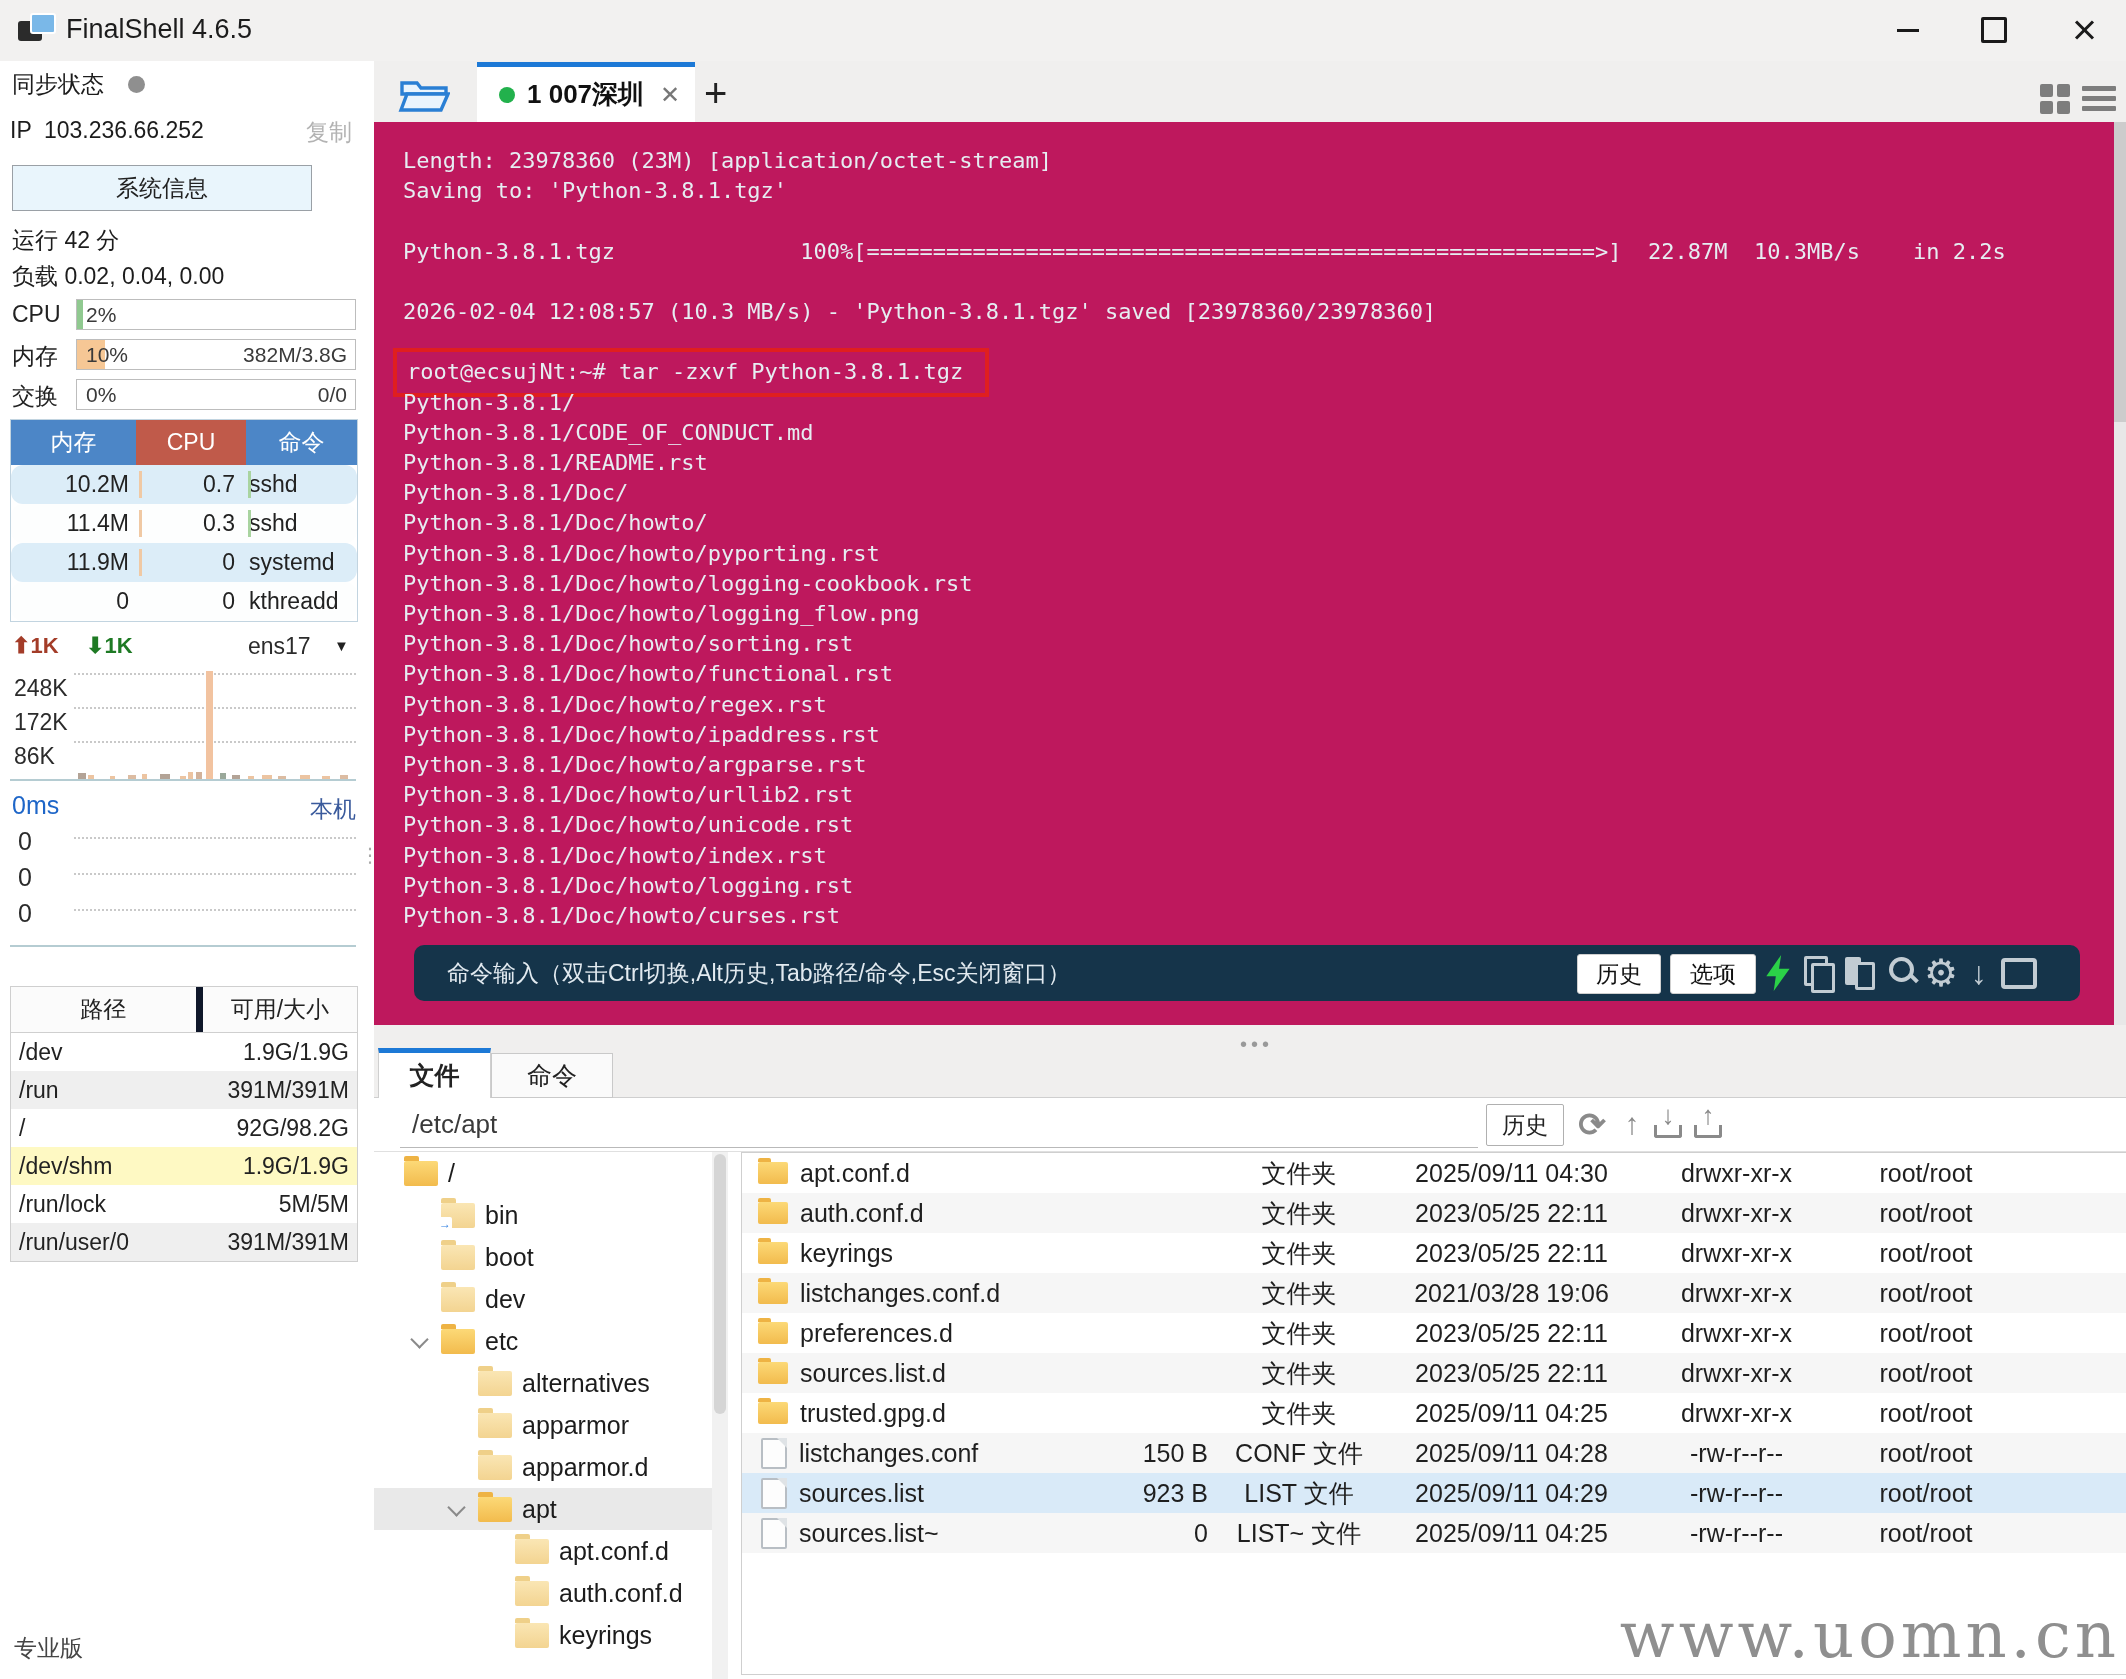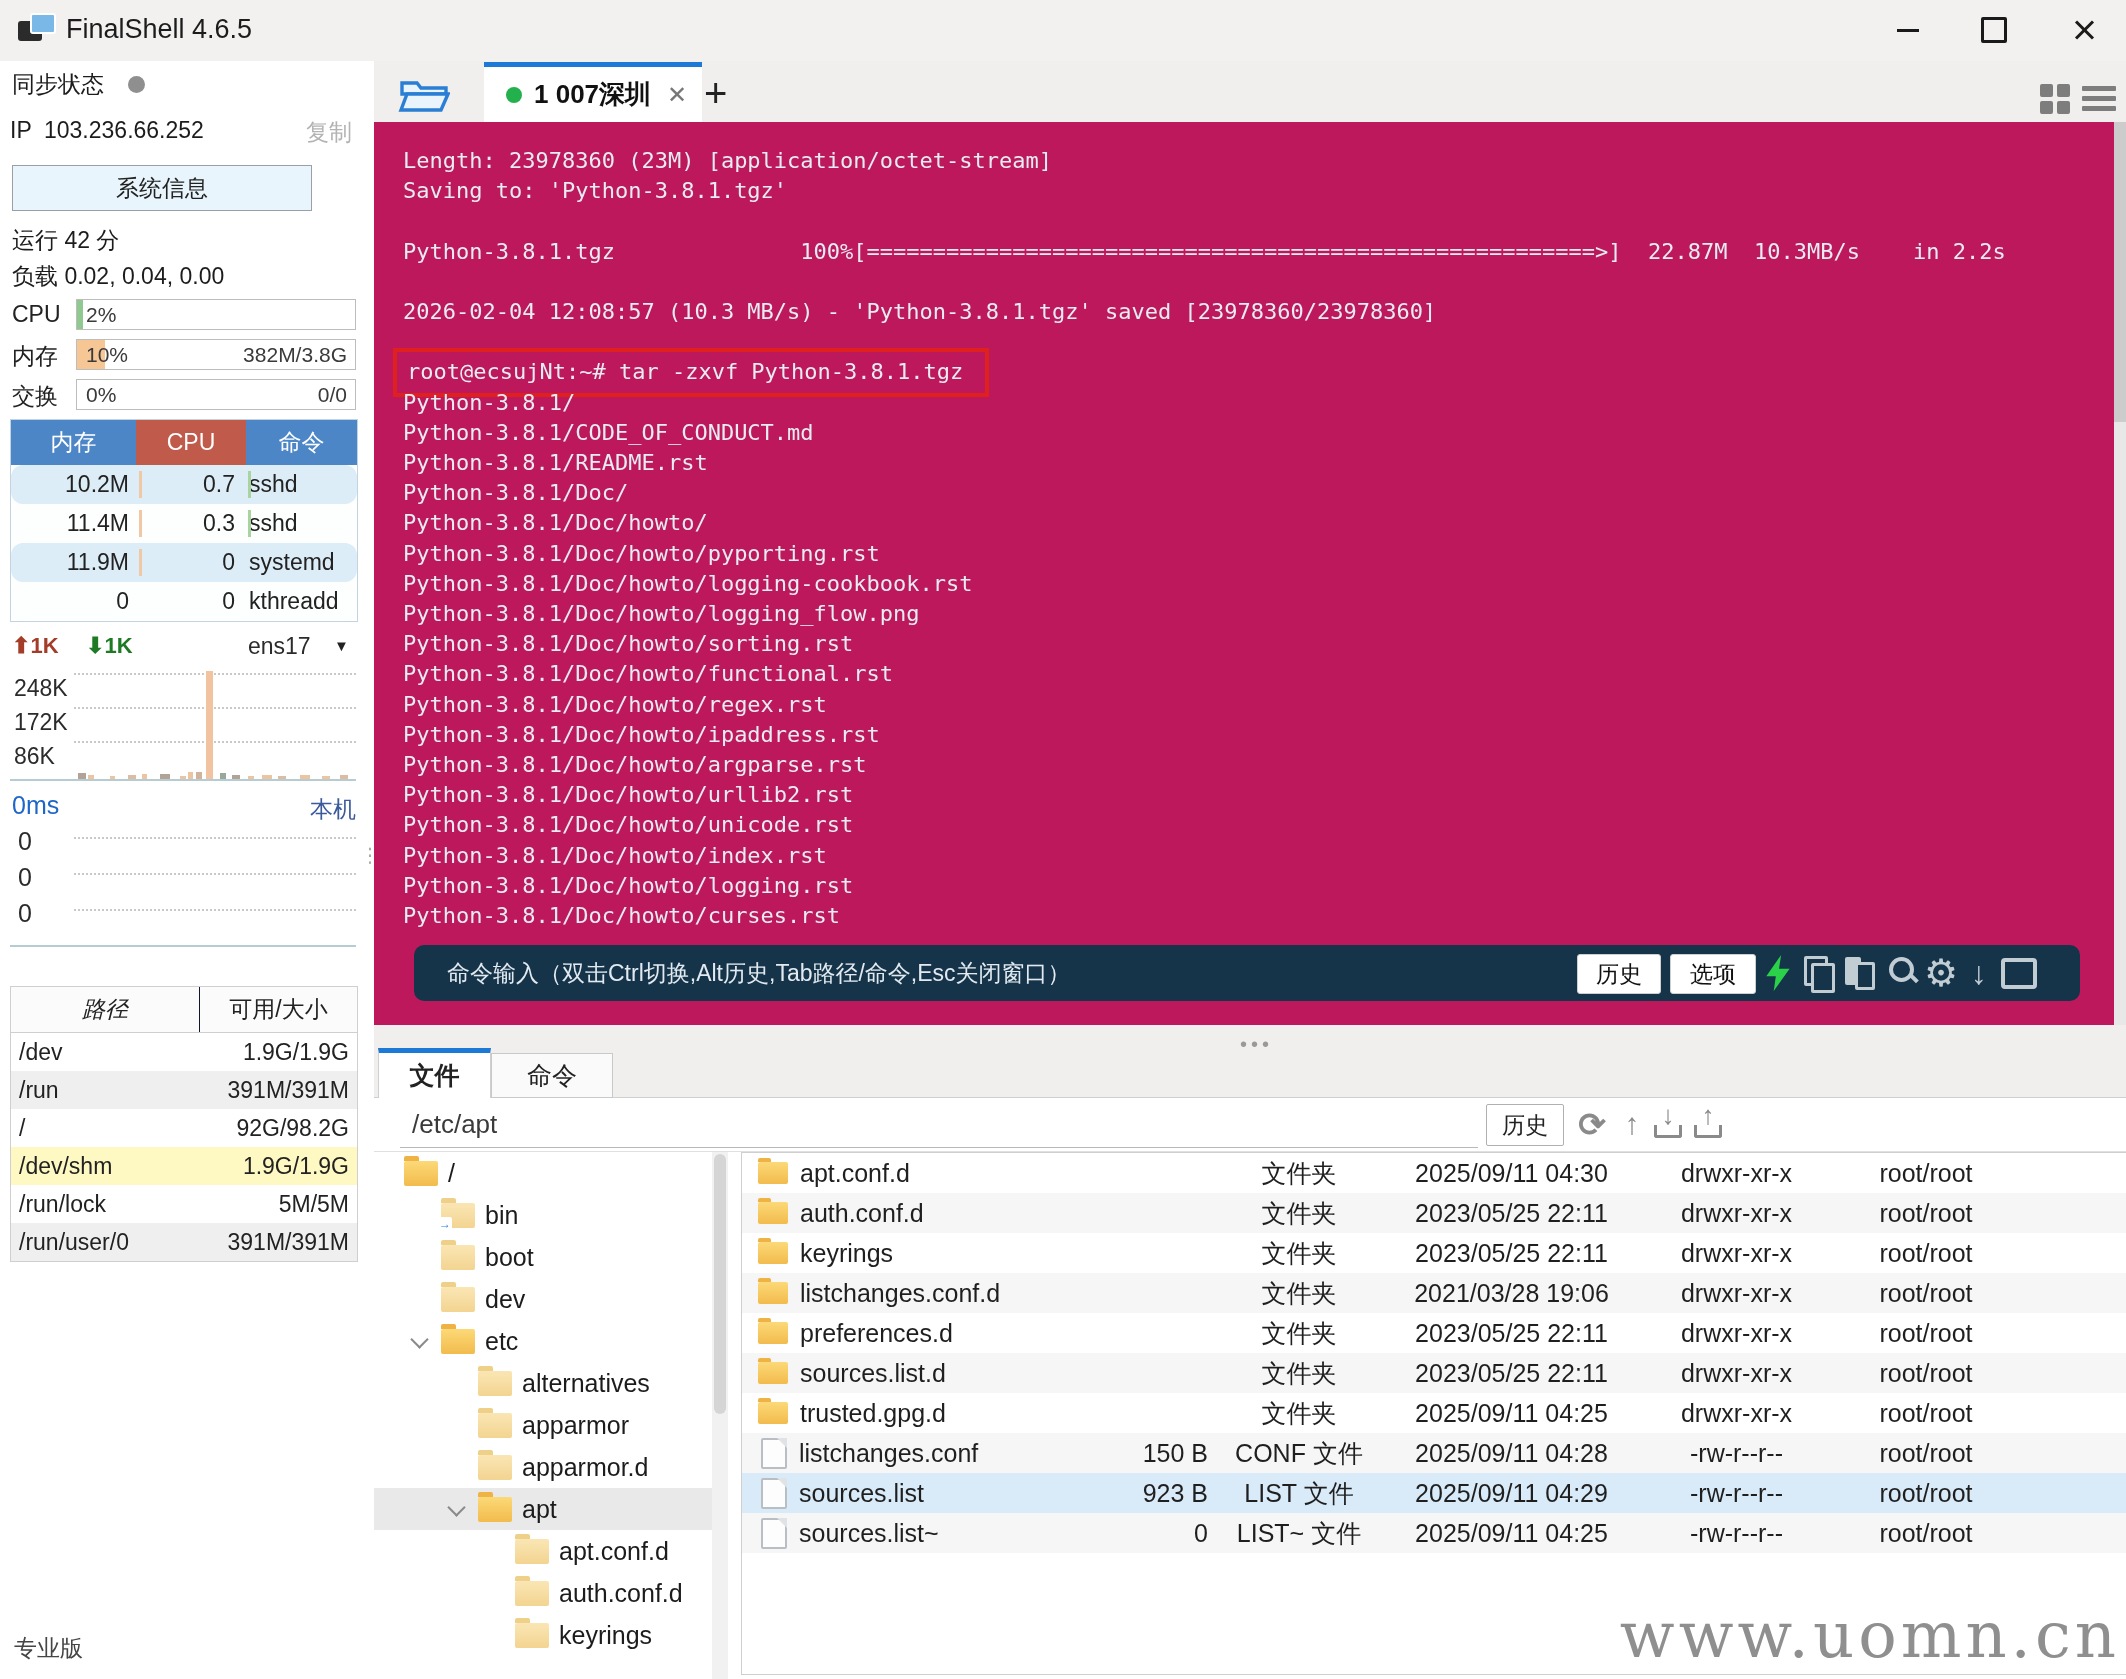--- a/index.html
+++ b/index.html
@@ -64,32 +64,32 @@
   #ping-label{left:12px;top:730px;font-size:25px;color:#1e66c8;}
   #ping-host{left:310px;top:733px;font-size:23px;color:#3a5a9c;}
   #ping-graph{left:10px;top:766px;width:346px;height:118px;}
   .plab{position:absolute;left:8px;font-size:25px;color:#2b2b2b;}
   #ping-sep{left:10px;top:884px;width:346px;height:2px;background:#b5ccd2;}
 
   
   #disk-table{left:10px;top:925px;width:346px;border:1px solid #cfcfcf;font-size:23px;}
   .dt-head{display:flex;height:45px;background:#fbfbfb;border-bottom:1px solid #cfcfcf;}
   .dt-head>div{display:flex;align-items:center;justify-content:center;}
-  .dt-p{width:188px;border-right:1px solid #0f172a;font-style:italic;} .dt-s{width:157px;}
+  .dt-p{width:188px;border-right:7px solid #0f172a;} .dt-s{width:157px;}
   .dt-row{display:flex;height:38px;align-items:center;}
   .dt-row .p{width:188px;padding-left:8px;box-sizing:border-box;}
   .dt-row .s{width:150px;text-align:right;}
   #edition{left:14px;top:1572px;font-size:23px;color:#454545;}
   #side-grip{left:360px;top:790px;color:#aaa;font-size:20px;letter-spacing:0;line-height:9px;}
 
   
   #tabbar{left:374px;top:61px;width:1752px;height:61px;background:#f0efee;}
   #open-folder-ico{left:24px;top:13px;}
   #term-tab{left:103px;top:1px;width:218px;height:60px;background:#fff;border-top:5px solid #1d79d6;box-sizing:border-box;
-    display:flex;align-items:center;margin-left:7px;}
+    display:flex;align-items:center;}
   #tab-dot{width:16px;height:16px;border-radius:50%;background:#22b14c;margin-left:22px;}
   #tab-label{font-size:26px;font-weight:600;margin-left:12px;color:#111;}
   #tab-close{margin-left:16px;color:#777;font-size:24px;}
   #tab-plus{left:330px;top:10px;font-size:40px;color:#222;}
   #grid-ico{left:1666px;top:23px;width:31px;height:31px;display:grid;grid-template-columns:13px 13px;grid-template-rows:13px 13px;gap:4px;}
   #grid-ico div{background:#7d7d7d;border-radius:2px;}
   #menu-ico{left:1708px;top:25px;}
   #menu-ico div{width:34px;height:5px;background:#7d7d7d;margin-bottom:5px;border-radius:1px;}
 
   

